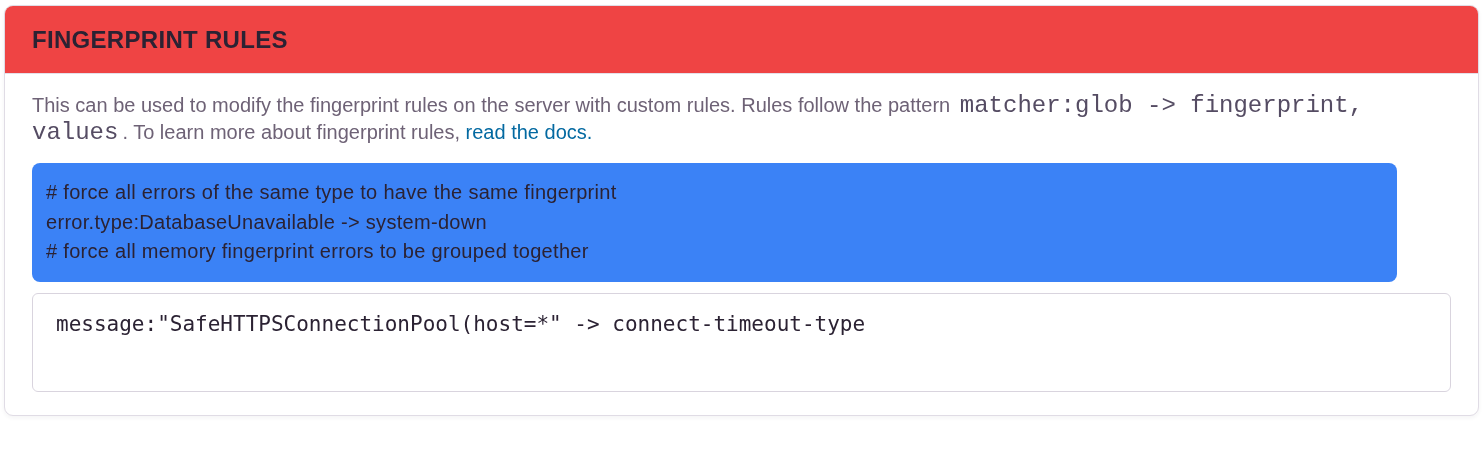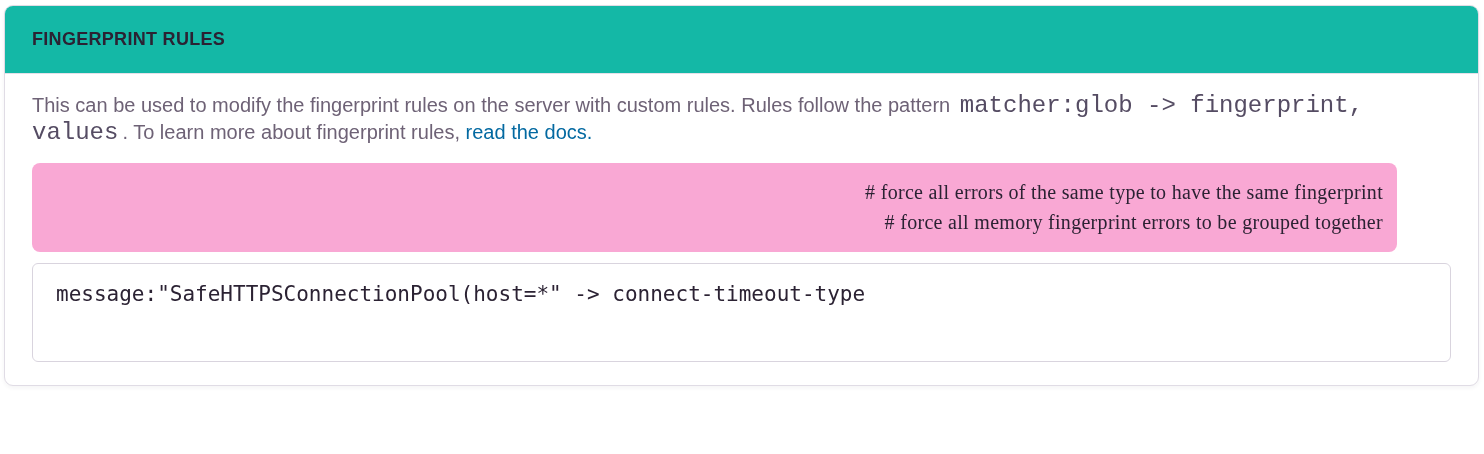--- a/index.html
+++ b/index.html
@@ -18,24 +18,24 @@
     border: 1px solid #e0dce5;
     border-radius: 9px;
     box-shadow: 0 2px 4px rgba(43,34,51,0.05);
     overflow: hidden;
   }
   .panel-header {
     height: 68px;
     display: flex;
     align-items: center;
     padding: 0 27px;
-    background: #14b8a6;
+    background: #ef4444;
     border-bottom: 1px solid #e4e0e9;
     color: #2b2233;
-    font-size: 18px;
+    font-size: 24px;
     font-weight: 700;
     letter-spacing: 0.3px;
   }
   .panel-body {
     padding: 18px 27px 23px 27px;
   }
   .description {
     margin: 0;
     font-size: 20px;
     line-height: 27px;
@@ -47,31 +47,30 @@
     color: #554c63;
     padding: 0 4px;
   }
   .description a {
     color: #0369a1;
     text-decoration: none;
     cursor: pointer;
   }
   .example-block {
     margin: 17px 54px 0 0;
-    background: #f9a8d4;
+    background: #3b82f6;
     border-radius: 8px;
     padding: 15px 14px;
-    font-family: Liberation Serif, serif;
+    font-family: Liberation Sans, sans-serif;
     font-size: 20px;
     letter-spacing: 0.3px;
     line-height: 29.5px;
     color: #2b2233;
     white-space: pre;
     overflow: hidden;
-    text-align: right;
   }
   .rules-textarea {
     display: block;
     margin-top: 11px;
     width: 100%;
     height: 99px;
     border: 1px solid #d9d4de;
     border-radius: 6px;
     background: #ffffff;
     padding: 17px 23px;
@@ -95,18 +94,18 @@
   </div>
 
   <div class="panel-body">
 
     <p class="description">
       <span>This can be used to modify the fingerprint rules on the server with custom rules. Rules follow the pattern</span>
       <code>matcher:glob -&gt; fingerprint, values</code><span>. To learn more about fingerprint rules,</span>
       <a>read the docs.</a>
     </p>
 
-    <div class="example-block"><div># force all errors of the same type to have the same fingerprint</div><div># force all memory fingerprint errors to be grouped together</div></div>
+    <div class="example-block"><div># force all errors of the same type to have the same fingerprint</div><div>error.type:DatabaseUnavailable -&gt; system-down</div><div># force all memory fingerprint errors to be grouped together</div></div>
 
     <textarea class="rules-textarea" spellcheck="false" style="">message:"SafeHTTPSConnectionPool(host=*" -&gt; connect-timeout-type</textarea>
 
   </div>
 </div>
 
 </body></html>

